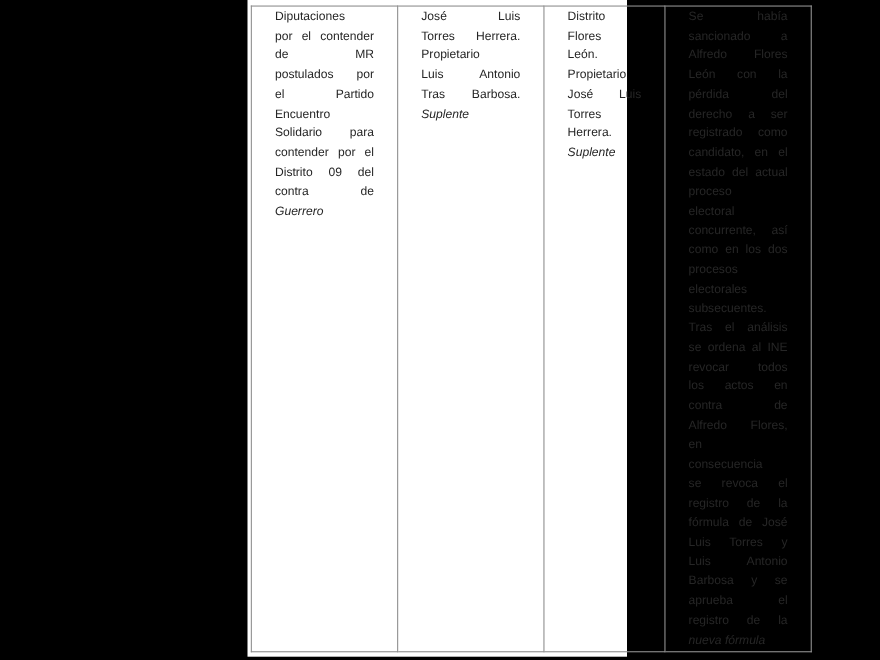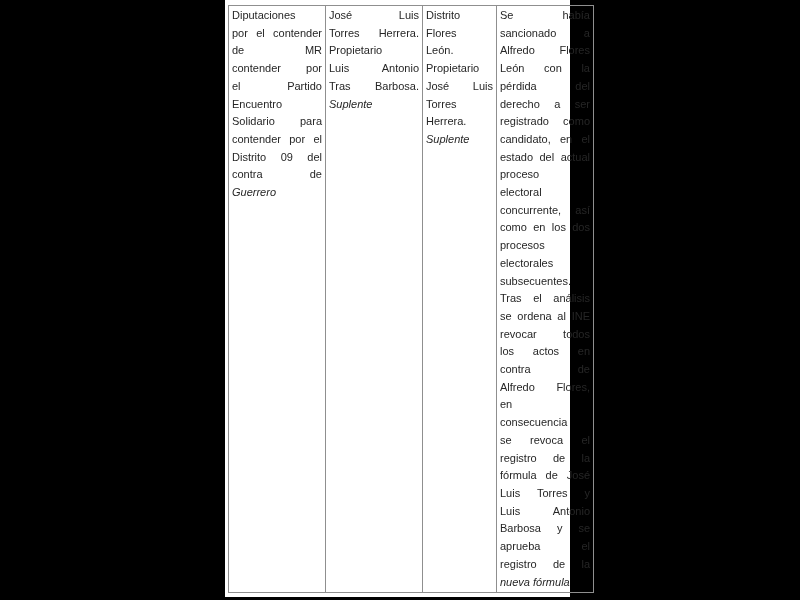--- a/index.html
+++ b/index.html
@@ -25,21 +25,21 @@
   }
   table.doc-table {
     border-collapse: collapse;
     table-layout: fixed;
     width: 337px;
     margin: 5px 0 0 3px;
   }
   table.doc-table td {
     border: 1px solid #8f8f8f;
     vertical-align: top;
-    padding: 1px 3px;
+    padding: 1px 21px;
     font-size: 11px;
     line-height: 17.7px;
     color: #262626;
     overflow: hidden;
   }
   .col-1 { width: 90px; }
   .col-2 { width: 90px; }
   .col-3 { width: 67px; }
   .col-4 { width: 90px; margin-top: 44px; }
   .cell-lines .ln {
@@ -57,21 +57,21 @@
 
 <div class="stage">
   <div class="page-panel">
     <table class="doc-table">
       <tbody>
         <tr>
           <td class="col-1 cell-lines">
               <div class="ln">Diputaciones</div>
               <div class="ln">por el contender</div>
               <div class="ln">de MR</div>
-              <div class="ln">contender por</div>
+              <div class="ln">postulados por</div>
               <div class="ln">el Partido</div>
               <div class="ln">Encuentro</div>
               <div class="ln">Solidario para</div>
               <div class="ln">contender por el</div>
               <div class="ln">Distrito 09 del</div>
               <div class="ln">contra de</div>
               <div class="ln">Guerrero</div>
             </td>
           <td class="col-2 cell-lines">
               <div class="ln">José Luis</div>

